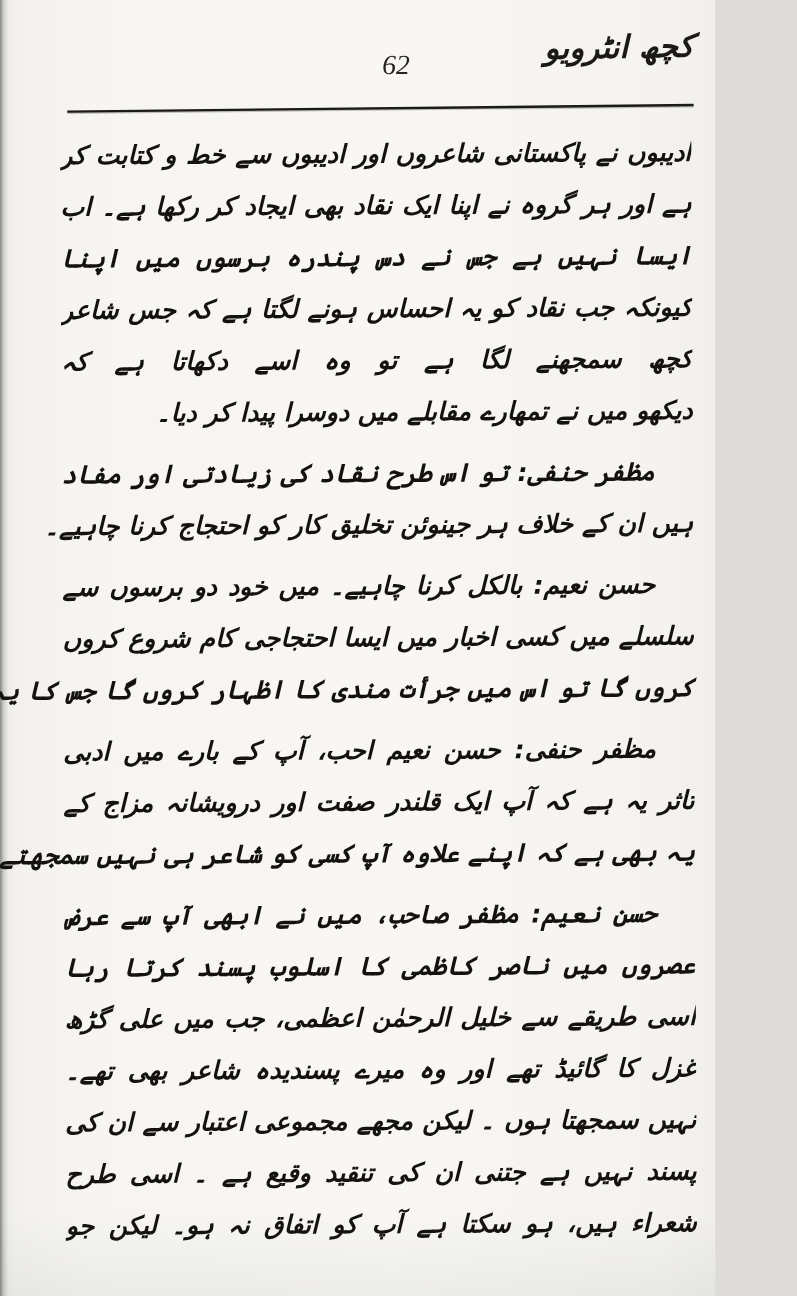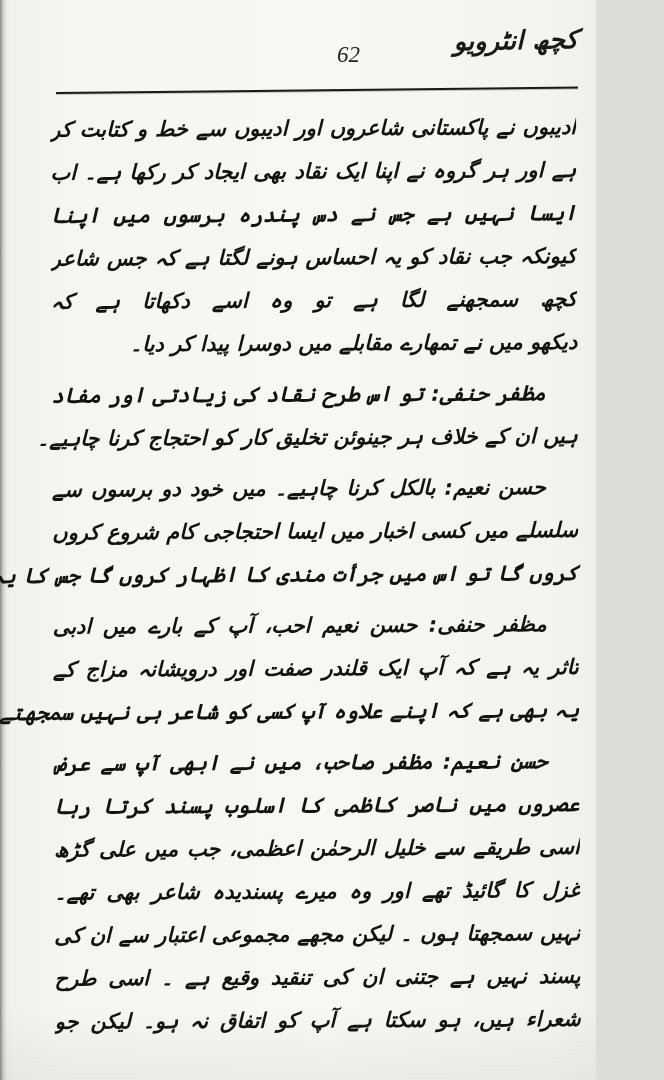--- a/index.html
+++ b/index.html
@@ -26,21 +26,21 @@
   .header-title{
     position:absolute;top:26px;right:18px;width:220px;
     direction:rtl;text-align:right;
     font-weight:700;font-size:26px;letter-spacing:0;
     color:#1b1916;
     transform:rotate(-1deg);
   }
   .page-number{
     position:absolute;top:42px;left:300px;width:60px;
     font-family:"Liberation Serif","DejaVu Serif",serif;
-    font-size:23px;text-align:right;color:#262421;
+    font-size:23px;text-align:center;color:#262421;
   }
   .header-rule{
     position:absolute;top:92px;left:56px;right:18px;height:2px;
     background:#1c1a18;
     transform:rotate(-0.6deg);transform-origin:left center;
     box-shadow:0 1px 0 rgba(30,30,30,0.25);
   }
   .body-text{
     position:absolute;top:106px;left:50px;right:20px;
     direction:rtl;

